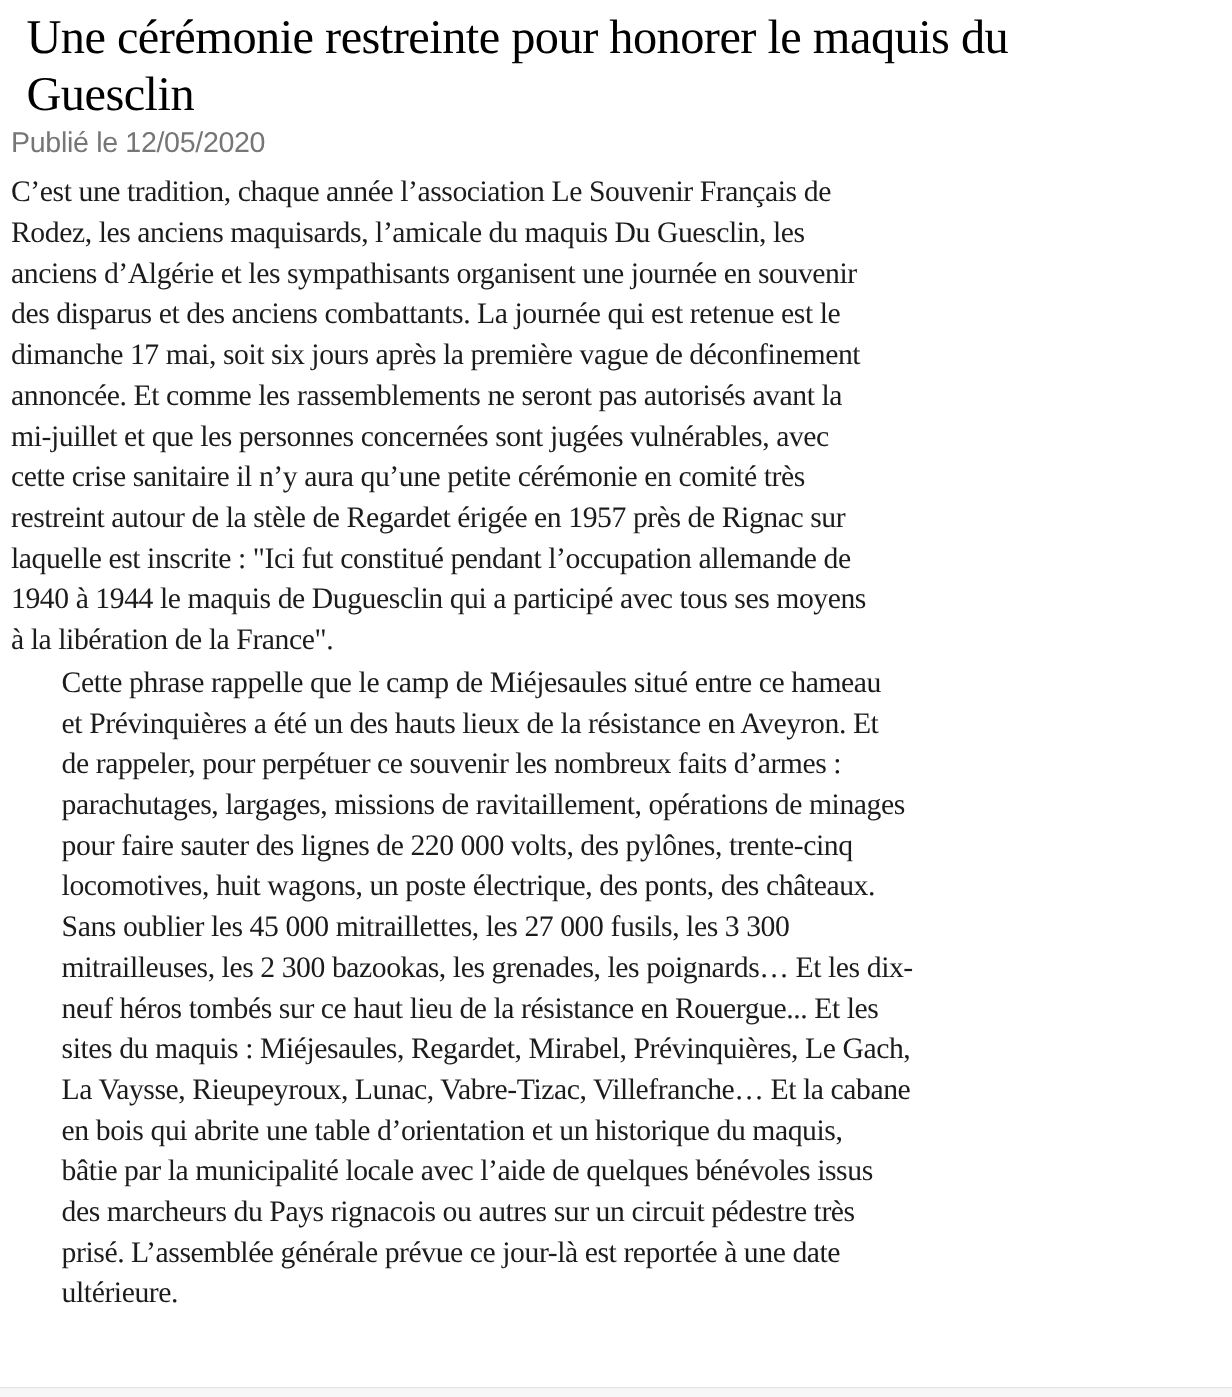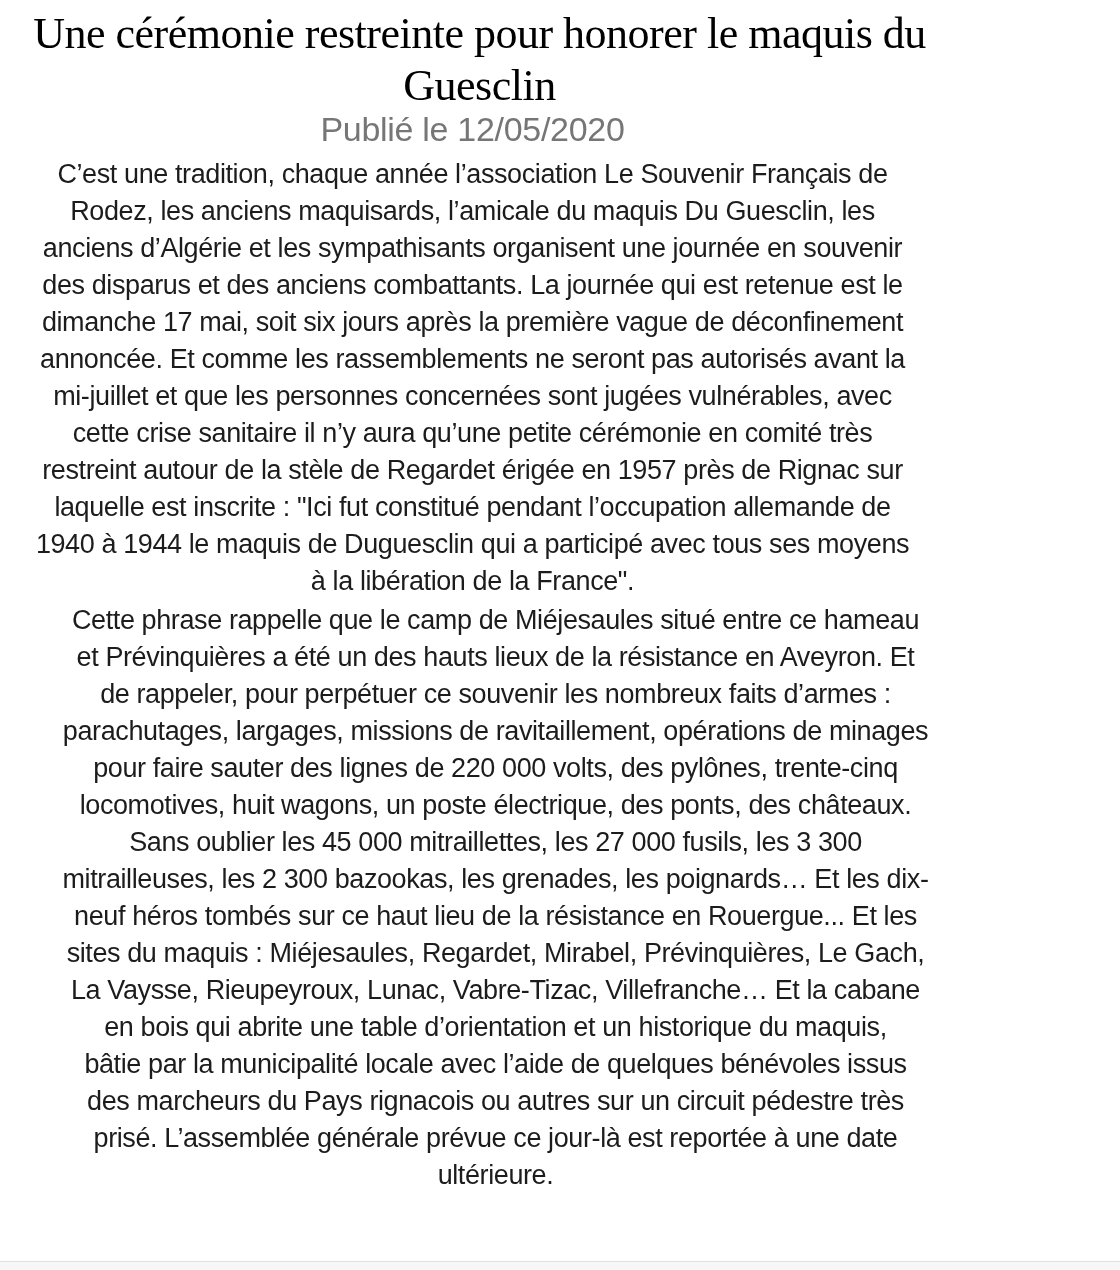--- a/index.html
+++ b/index.html
@@ -10,49 +10,48 @@
     height: 1270px;
     overflow: hidden;
     position: relative;
   }
   .page {
     box-sizing: border-box;
     width: 945px;
     height: 1262px;
     padding: 8px 10px 0 10px;
     overflow: hidden;
-    text-align: center;
   }
   .article-title {
     font-family: "Liberation Serif", "DejaVu Serif", serif;
     font-weight: normal;
     font-size: 44px;
     line-height: 52px;
     color: #000000;
     margin: 0 0 0 14px;
     white-space: pre-line;
     letter-spacing: -0.5px;
   }
   .article-subtitle {
     font-family: "Liberation Serif", "DejaVu Serif", serif;
     font-size: 20px;
     line-height: 24px;
     color: #111111;
     margin: 4px 0 0 14px;
   }
   .published-date {
     font-family: "Liberation Sans", "DejaVu Sans", sans-serif;
-    font-size: 34px;
+    font-size: 26px;
     line-height: 30px;
     letter-spacing: -0.3px;
     color: #767676;
     margin: 2px 0 0 0;
   }
   .body-text {
-    font-family: Liberation Sans, sans-serif;
+    font-family: Liberation Serif, serif;
     font-stretch: condensed;
     font-size: 27px;
     line-height: 37px;
     letter-spacing: -0.4px;
     color: #1c1c1c;
     margin: 12px 0 0 0;
     white-space: pre-line;
   }
   .body-text.second {
     margin-top: 2px;

